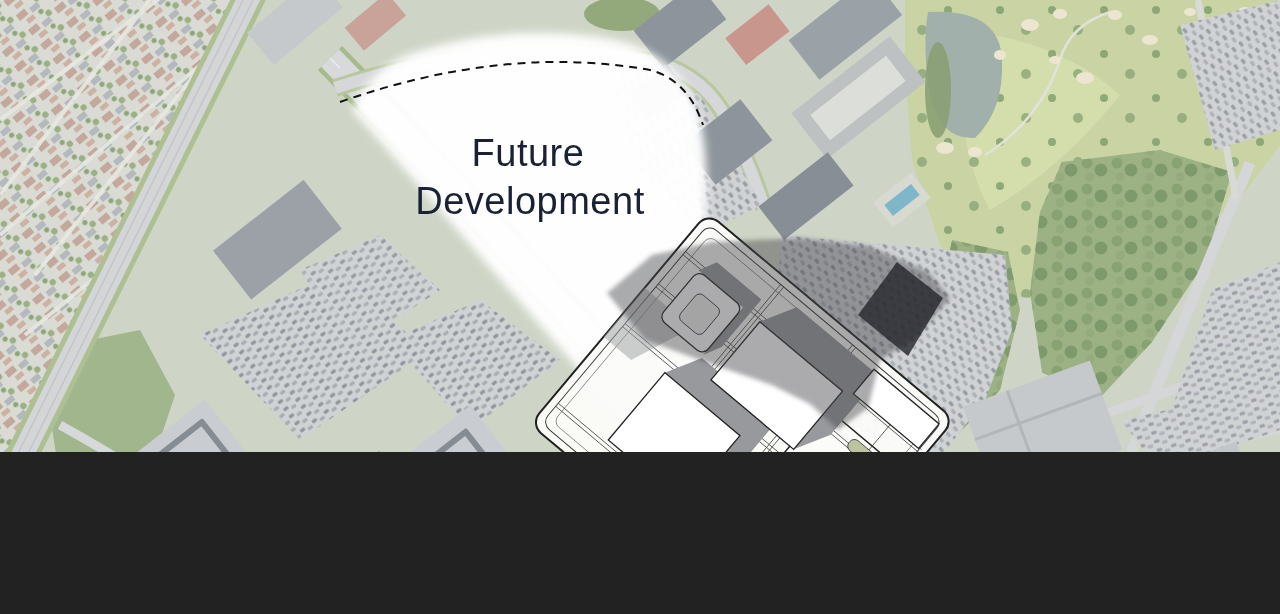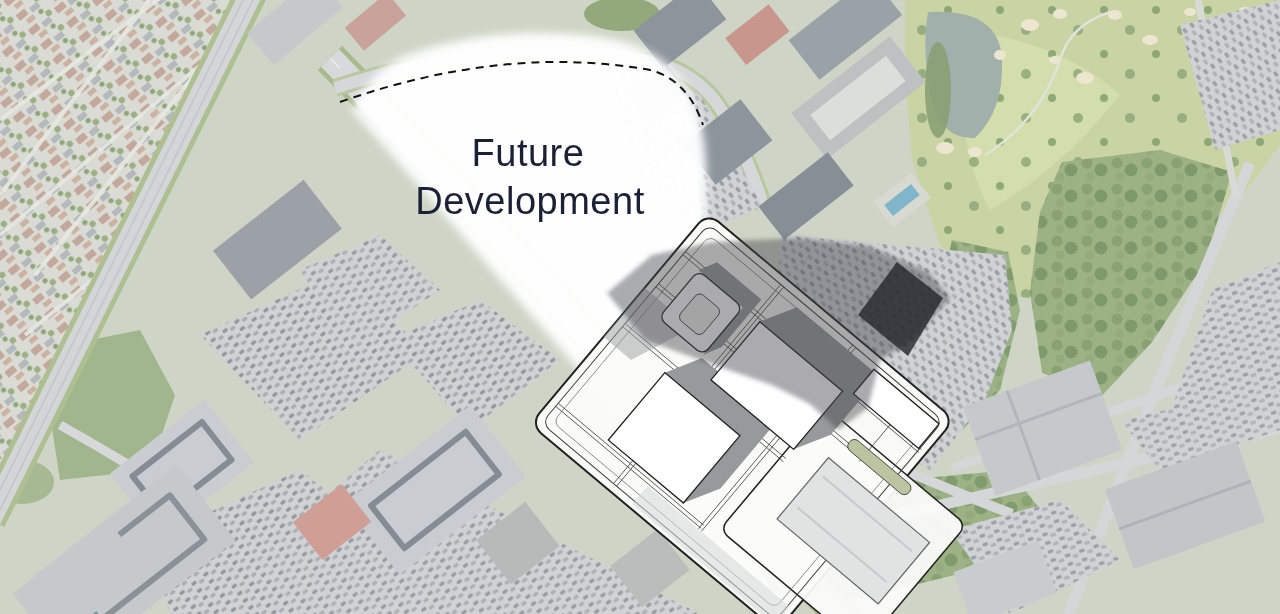--- a/index.html
+++ b/index.html
@@ -1,16 +1,16 @@
 <!DOCTYPE html>
 <html><head>
 <meta charset="utf-8">
 <style>
   html,body{margin:0;padding:0;background:#222;}
-  .stage{position:relative;width:1280px;height:614px;overflow:hidden;background:#d946ef;}
+  .stage{position:relative;width:1280px;height:452px;overflow:hidden;background:#d946ef;}
   svg{display:block;}
   .fd-label{font-family:"Liberation Sans",sans-serif;font-size:38px;font-weight:500;letter-spacing:.5px;}
 </style>
 </head>
 <body>
 
 <div class="stage">
 <svg width="1280" height="614" viewBox="0 0 1280 614" xmlns="http://www.w3.org/2000/svg">
   <defs>
     <filter id="soft" x="-20%" y="-20%" width="140%" height="140%">

